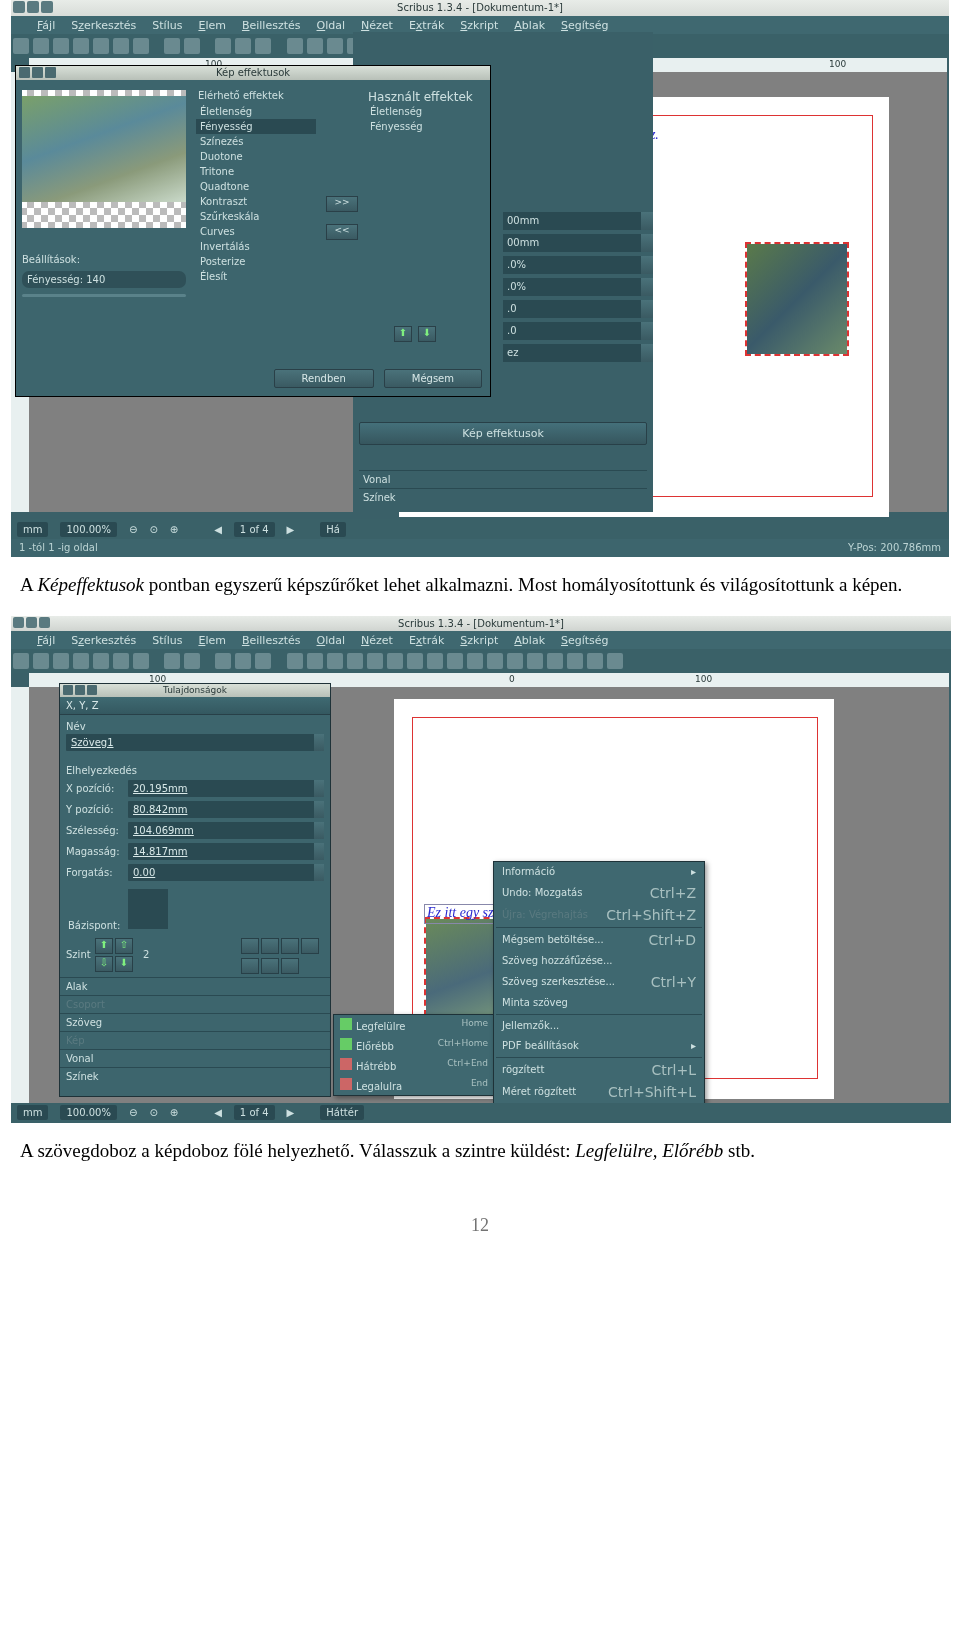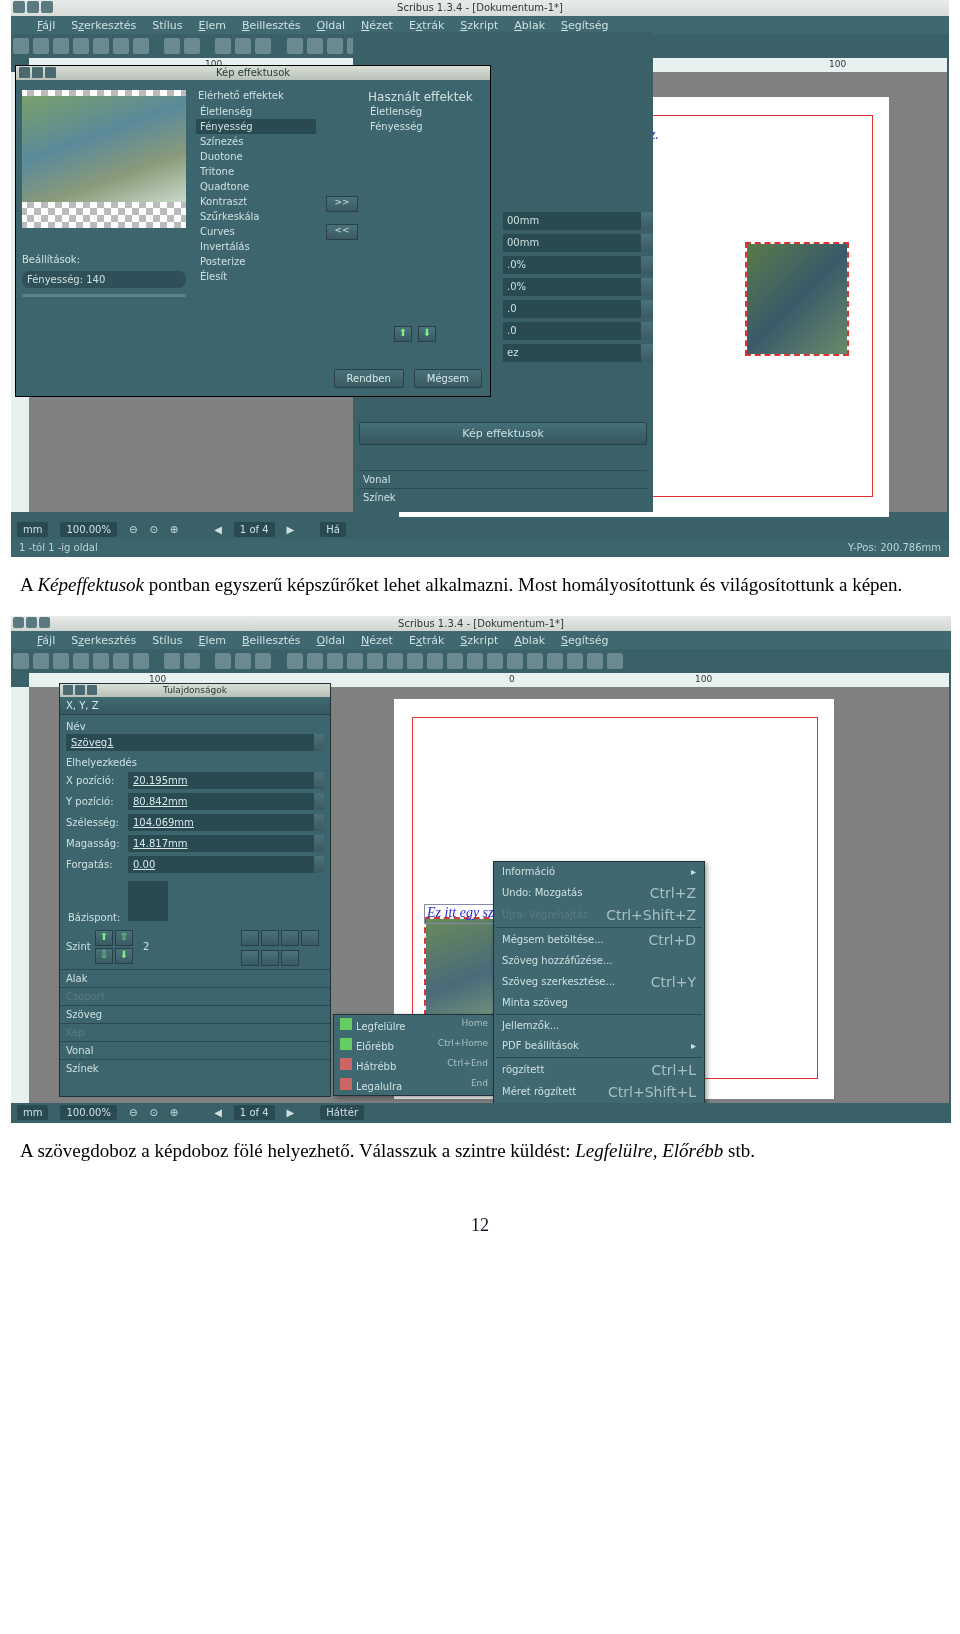--- a/index.html
+++ b/index.html
@@ -1,19 +1,19 @@
 <!DOCTYPE html>
 <html><head>
 <meta charset="utf-8">
 <style>
   body { margin:0; background:#fff; font-family:"DejaVu Sans",Arial,sans-serif; font-size:10px; color:#c8d5d5; }
   .page { width:960px; margin:0 auto; background:#fff; padding-bottom:40px;}
   .caption { font-family:"Times New Roman",serif; font-size:19px; color:#000; line-height:1.5; margin:14px 20px 16px 20px; }
   .caption i { font-style:italic; }
-  .pagenum { text-align:center; font-family:"Times New Roman",serif; font-size:18px; color:#0f172a; margin-top:50px; }
+  .pagenum { text-align:center; font-family:"Times New Roman",serif; font-size:18px; color:#737373; margin-top:50px; }
   .shot { position:relative; margin:0 auto; background:#3a6068; overflow:hidden; }
 
   
   .s1 { width:938px; height:557px; margin-left:11px; }
   .titlebar1 { position:absolute; left:0; top:0; width:100%; height:16px; background:linear-gradient(#e8ece8,#d8dcd8); }
   .titlebar1 .wctl { position:absolute; left:2px; top:1px; display:flex; gap:2px;}
   .titlebar1 .wctl span { width:12px; height:12px; display:inline-block; background:#5a7a80; border-radius:2px;}
   .titlebar1 .ttl { position:absolute; width:100%; text-align:center; color:#2a3a3a; font-size:10px; line-height:16px;}
   .menubar1 { position:absolute; left:0; top:16px; width:100%; height:18px; background:#3f6870; display:flex; padding-left:18px;}
   .menubar1 span { color:#cde0e0; font-size:11px; padding:3px 8px 0 8px;}
@@ -45,21 +45,21 @@
   .dlg1 .used-lbl{position:absolute;left:352px;top:24px;font-size:12px;color:#cde0e0;}
   .dlg1 .availList{position:absolute;left:180px;top:38px;width:120px;height:240px;}
   .dlg1 .usedList{position:absolute;left:350px;top:38px;width:118px;height:170px;}
   .dlg1 .li{font-size:10px;color:#cde0e0;padding:2px 4px;}
   .dlg1 .li.sel{background:#2a4a52;}
   .dlg1 .transfer{position:absolute;left:310px;top:130px;width:30px;}
   .dlg1 .transfer .btn{width:30px;height:14px;background:linear-gradient(#4a727a,#3a5a62);border:1px solid #2a4048;margin-bottom:12px;font-size:9px;color:#cde0e0;text-align:center;}
   .dlg1 .reorder{position:absolute;left:378px;top:260px;display:flex;gap:6px;}
   .dlg1 .reorder span{width:16px;height:14px;background:linear-gradient(#4a727a,#3a5a62);border:1px solid #2a4048;display:inline-block;text-align:center;font-size:10px;color:#7fef7f;}
   .dlg1 .actions{position:absolute;right:8px;bottom:8px;display:flex;gap:10px;}
-  .dlg1 .actions .btn{padding:3px 12px;background:linear-gradient(#4a727a,#3a5a62);border:1px solid #2a4048;color:#d8e8e8;font-size:10px;border-radius:2px;}
+  .dlg1 .actions .btn{padding:3px 27px;background:linear-gradient(#4a727a,#3a5a62);border:1px solid #2a4048;color:#d8e8e8;font-size:10px;border-radius:2px;}
 
   
   .props1 { position:absolute; left:342px; top:32px; width:300px; height:480px; background:#3a6068; z-index:0;}
   .props1 .btn-row{position:absolute;left:0;top:390px;width:100%;}
   .props1 .btn-row .bigbtn{margin:0 6px;padding:4px 0;text-align:center;background:linear-gradient(#44707a,#36565e);border:1px solid #284048;color:#cde0e0;font-size:11px;border-radius:2px;}
   .props1 .spinners{position:absolute;left:150px;top:180px;width:150px;}
   .props1 .spinners .sp{height:18px;background:#2a4a52;margin-bottom:4px;color:#cde0e0;font-size:10px;line-height:18px;padding-left:4px;position:relative;}
   .props1 .spinners .sp:after{content:"";position:absolute;right:0;top:0;width:12px;height:18px;background:linear-gradient(#4a727a,#3a5a62);}
   .props1 .strip{position:absolute;bottom:6px;left:6px;right:6px;}
   .props1 .strip div{padding:3px 4px;color:#cde0e0;font-size:10px;border-top:1px solid #2a4a52;}
@@ -338,21 +338,21 @@
             <span></span>
             <span></span>
             <span></span>
           </div>
       <div class="dtxt">Tulajdonságok</div>
     </div>
     <div class="section-hdr">X, Y, Z</div>
     <div class="body">
       <span class="lbl">Név</span>
       <div class="input">Szöveg1</div>
-      <span class="lbl" style="margin-top:6px">Elhelyezkedés</span>
+      <span class="lbl" style="margin-top:14px">Elhelyezkedés</span>
       <table>
         <tbody>
               <tr>
                 <td class="k">X pozíció:</td>
                 <td class="v">
                   <div class="input">20.195mm</div>
                 </td>
               </tr>
         <tr>
                 <td class="k">Y pozíció:</td>

